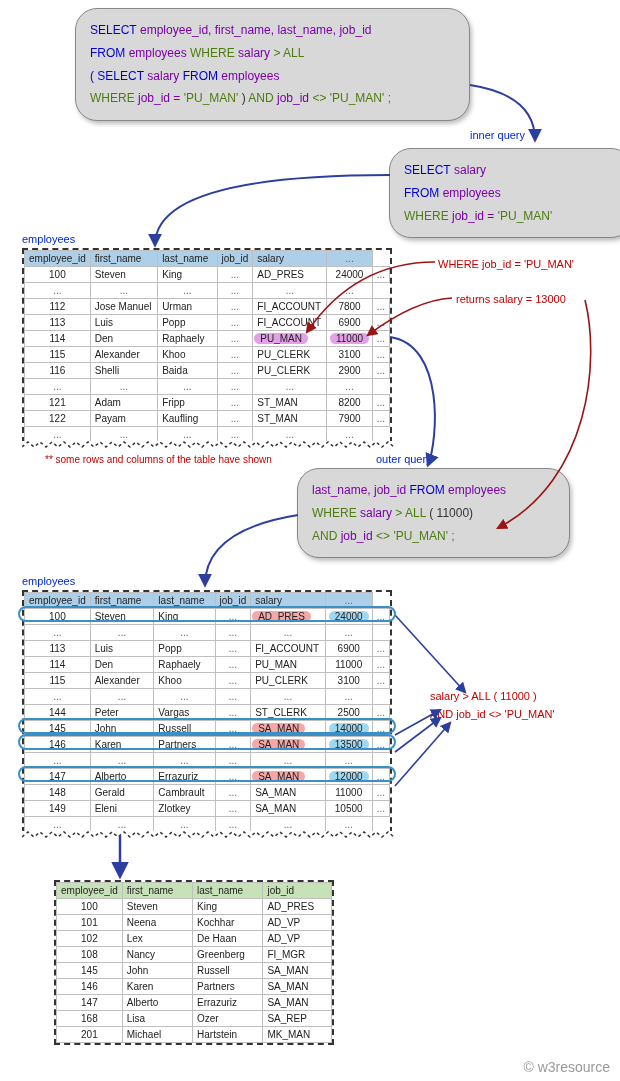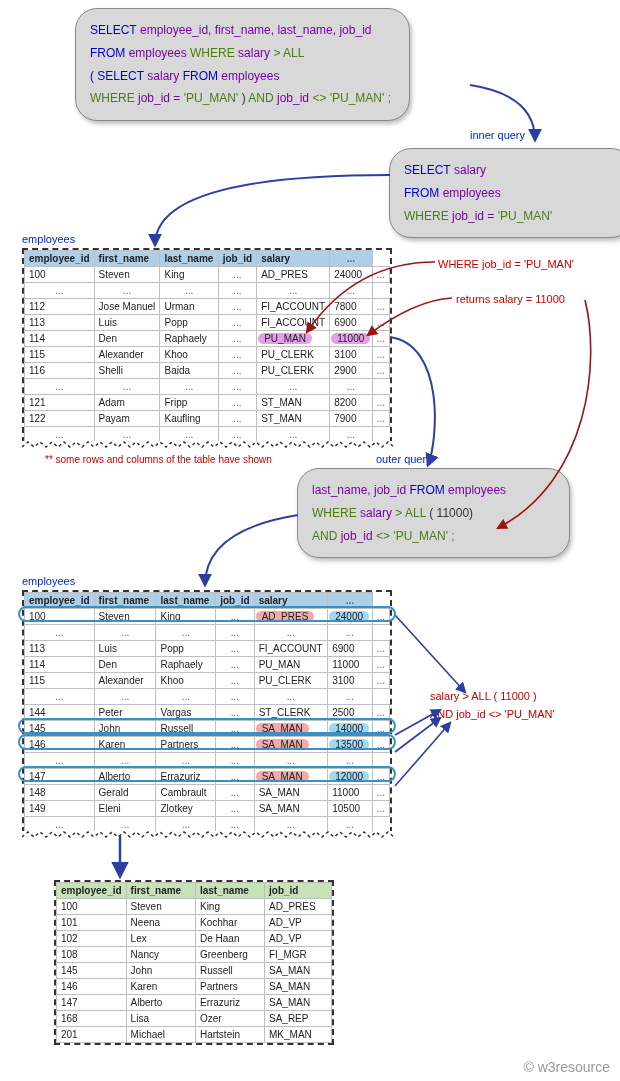--- a/index.html
+++ b/index.html
@@ -12,39 +12,39 @@
   .annot{position:absolute;color:#c40000;font-size:11px}
   .note{position:absolute;color:#c40000;font-size:10px}
   .footer{position:absolute;right:10px;bottom:6px;color:#999;font-size:14px}
 
   .tbl{position:absolute;border:2px dashed #333;background:#fff}
   .tbl.torn{border-bottom:none}
   .tear{position:absolute;left:-2px;right:-2px;height:8px;background:#fff}
   .tear svg{display:block}
   table{border-collapse:collapse;width:100%;font-size:10px;color:#222}
   th,td{border:1px solid #bfbfbf;padding:1px 4px;height:16px;white-space:nowrap;text-align:left}
-  th{font-weight:bold}
-  td.r{text-align:left}
+  th{font-weight:normal}
+  td.r{text-align:center}
   td.el{text-align:center;color:#666}
   th.el{text-align:center;color:#666}
   .hdr-blue th{background:#aecfe8}
   .hdr-green th{background:#c7e2b6}
 
   .pill{display:inline-block;border-radius:8px;padding:0 6px;margin:-1px -3px}
   .pill-mag{background:#e39fe8}
   .pill-red{background:#f5a8a8}
   .pill-cyan{background:#a0d9ef}
   .rowmark{position:absolute;height:16px;border:2px solid #3a8fc7;border-radius:10px;pointer-events:none}
 
   svg.arrow{position:absolute;overflow:visible;pointer-events:none}
 </style>
 </head>
 <body>
 
-<div class="card" style="left:75px;top:8px;width:335px">
+<div class="card" style="left:75px;top:8px;width:395px">
   <div><span class="kw">SELECT</span><span class="col"> employee_id, first_name, last_name, job_id</span></div>
   <div><span class="kw">FROM</span><span class="col"> employees  </span><span class="lit">WHERE</span><span class="col"> salary </span><span class="lit">&gt; ALL</span></div>
   <div><span class="kw">( SELECT</span><span class="col"> salary  </span><span class="kw">FROM</span><span class="col"> employees</span></div>
   <div><span class="lit">WHERE</span><span class="col"> job_id = </span><span class="lit">'PU_MAN'</span><span> )  </span><span class="lit">AND</span><span class="col"> job_id </span><span class="lit">&lt;&gt;</span><span class="lit"> 'PU_MAN' ;</span></div>
 </div>
 
 <div class="label" style="left:470px;top:129px">inner query</div>
 <div class="card" style="left:389px;top:148px;width:244px">
   <div><span class="kw">SELECT</span><span class="col"> salary</span></div>
   <div><span class="kw">FROM</span><span class="col"> employees</span></div>
@@ -171,21 +171,21 @@
       </tbody>
     </table>
     <div class="tear" style="bottom: -6px;">
       <svg width="374" height="8">
         <path d="M0,6 L6,1 L12,6 L18,1 L24,6 L30,1 L36,6 L42,1 L48,6 L54,1 L60,6 L66,1 L72,6 L78,1 L84,6 L90,1 L96,6 L102,1 L108,6 L114,1 L120,6 L126,1 L132,6 L138,1 L144,6 L150,1 L156,6 L162,1 L168,6 L174,1 L180,6 L186,1 L192,6 L198,1 L204,6 L210,1 L216,6 L222,1 L228,6 L234,1 L240,6 L246,1 L252,6 L258,1 L264,6 L270,1 L276,6 L282,1 L288,6 L294,1 L300,6 L306,1 L312,6 L318,1 L324,6 L330,1 L336,6 L342,1 L348,6 L354,1 L360,6 L366,1 L372,6" fill="#fff" stroke="#333" stroke-width="1.5" stroke-dasharray="3 3"></path>
       </svg>
     </div>
   </div>
 
 <div class="annot" style="left:438px;top:258px">WHERE job_id = 'PU_MAN'</div>
-<div class="annot" style="left:456px;top:293px">returns salary = 11000</div>
+<div class="annot" style="left:456px;top:293px">returns salary = 13000</div>
 <div class="note" style="left:45px;top:454px">** some rows and columns of the table have shown</div>
 
 <div class="label" style="left:376px;top:453px">outer query</div>
 <div class="card" style="left:297px;top:468px;width:273px">
   <div><span class="col">last_name, job_id  </span><span class="kw">FROM</span><span class="col"> employees</span></div>
   <div><span class="lit">WHERE</span><span class="col"> salary </span><span class="lit">&gt; ALL</span><span> ( 11000)</span></div>
   <div><span class="lit">AND</span><span class="col"> job_id </span><span class="lit">&lt;&gt;</span><span class="lit"> 'PU_MAN' ;</span></div>
 </div>
 
 <div class="label" style="left:22px;top:575px">employees</div>

